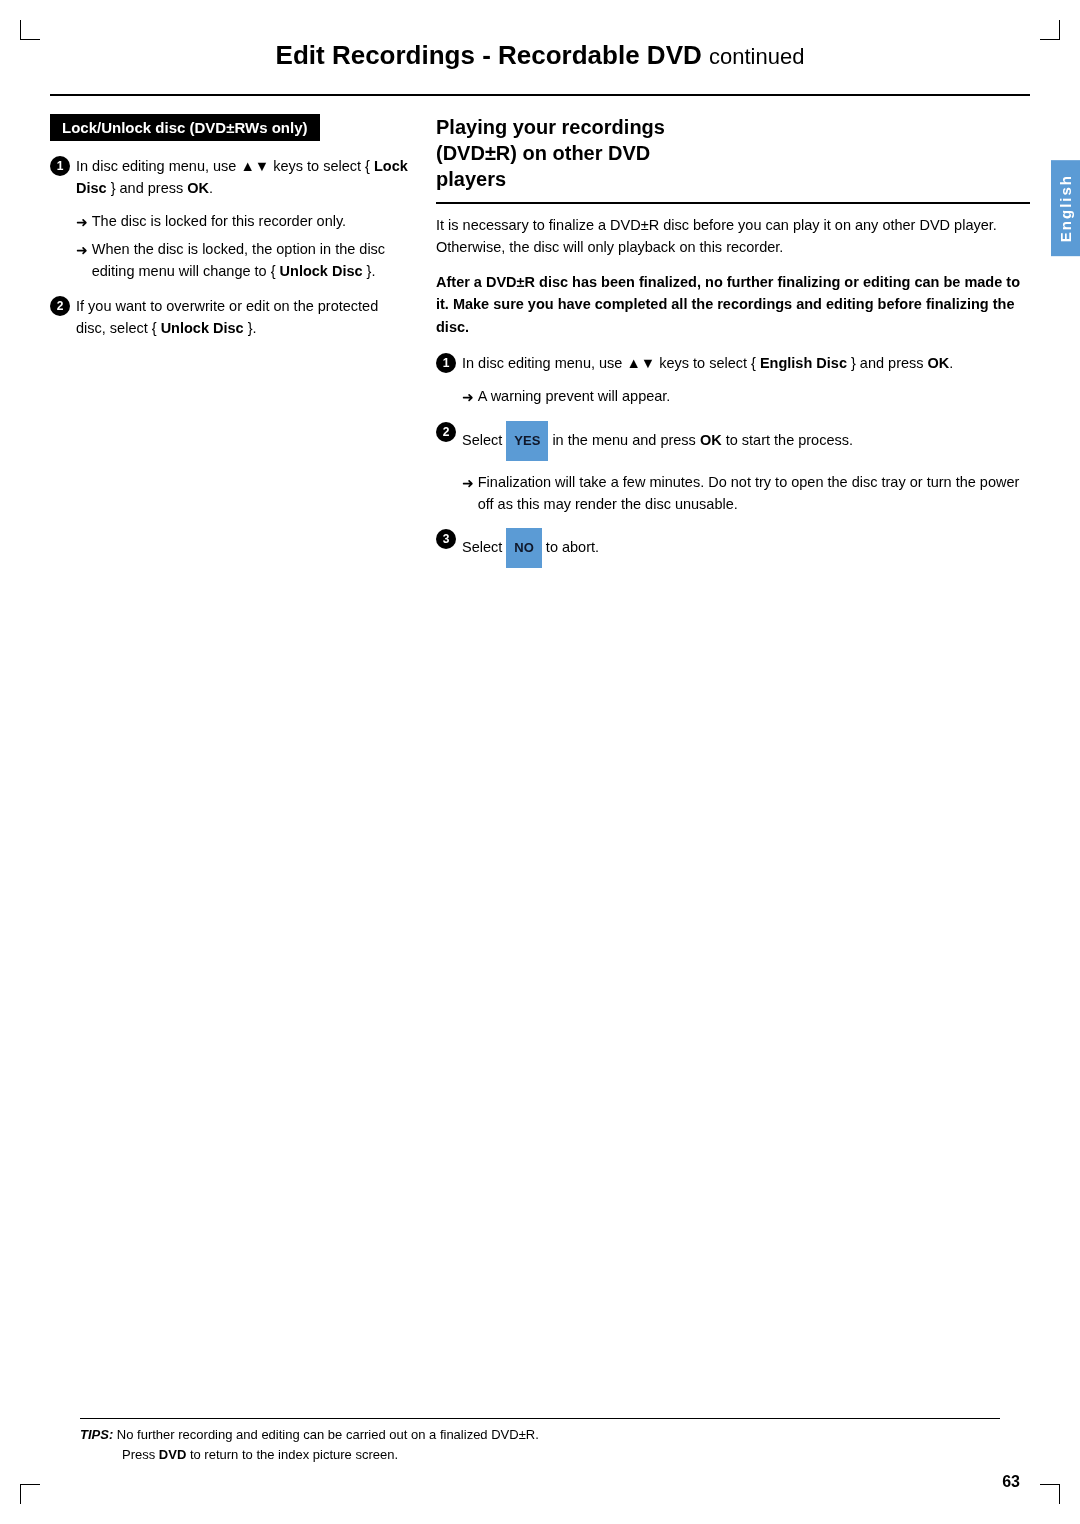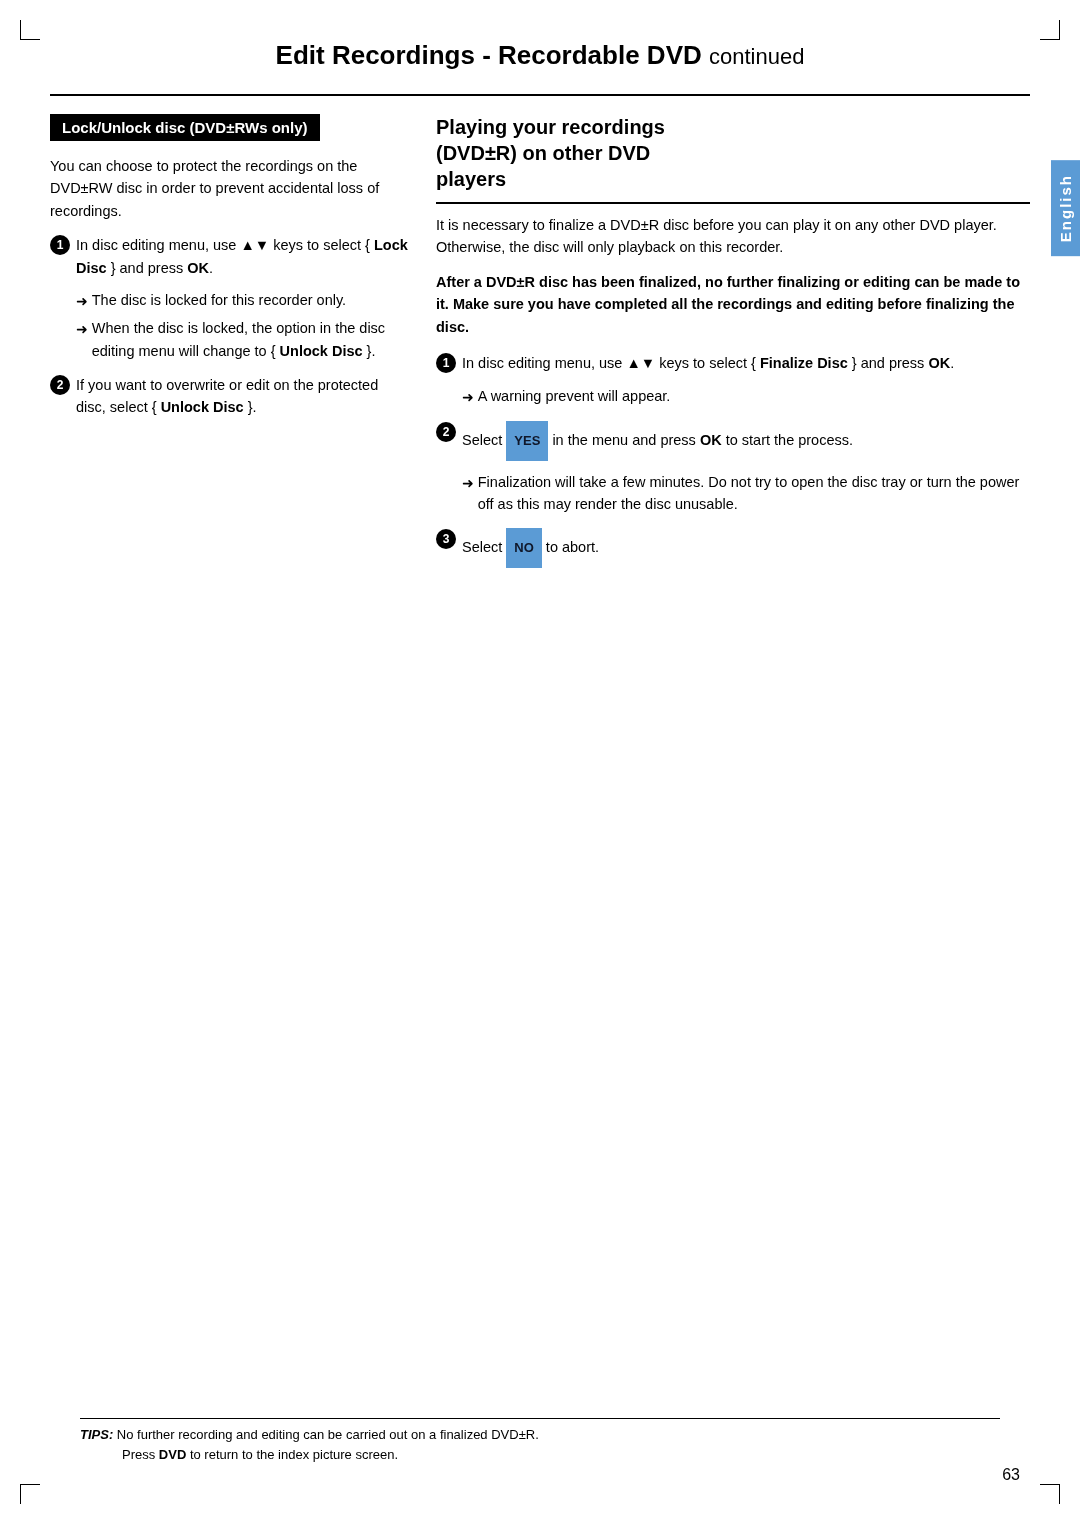--- a/index.html
+++ b/index.html
@@ -178,24 +178,24 @@
       transform: rotate(180deg);
       padding: 14px 6px;
       font-size: 15px;
       font-weight: bold;
       letter-spacing: 2px;
     }
 
     
     .page-number {
       position: absolute;
-      bottom: 40px;
+      bottom: 33px;
       right: 60px;
       font-size: 16px;
-      font-weight: normal;
+      font-weight: bold;
     }
 
     
     .tips-section {
       position: absolute;
       bottom: 60px;
       left: 80px;
       right: 80px;
       font-size: 13px;
       line-height: 1.5;
@@ -233,21 +233,20 @@
   <hr class="title-rule">
 
   <div class="main-columns">
 
     <div class="left-col">
 
       
       <div class="section-box-label">Lock/Unlock disc (DVD±RWs only)</div>
 
       
-      <p class="para">You can choose to protect the recordings on the DVD±RW disc in order to prevent accidental loss of recordings.</p>
 
       
       <div class="step">
         <span class="step-num">1</span>
         <div class="step-content">
           In disc editing menu, use <strong>▲▼</strong> keys to select { <strong>Lock Disc</strong> } and press <strong>OK</strong>.
         </div>
       </div>
       <div class="arrow-line">
         <span class="arrow-sym">➜</span>
@@ -276,21 +275,21 @@
         players
       </div>
 
       <p class="para">It is necessary to finalize a DVD±R disc before you can play it on any other DVD player. Otherwise, the disc will only playback on this recorder.</p>
 
       <p class="bold-warning">After a DVD±R disc has been finalized, no further finalizing or editing can be made to it. Make sure you have completed all the recordings and editing before finalizing the disc.</p>
 
       <div class="step">
         <span class="step-num">1</span>
         <div class="step-content">
-          In disc editing menu, use <strong>▲▼</strong> keys to select { <strong>Finalize Disc</strong> } and press <strong>OK</strong>.
+          In disc editing menu, use <strong>▲▼</strong> keys to select { <strong>English Disc</strong> } and press <strong>OK</strong>.
         </div>
       </div>
       <div class="arrow-line">
         <span class="arrow-sym">➜</span>
         <span>A warning prevent will appear.</span>
       </div>
 
       <div class="step" style="margin-top:12px;">
         <span class="step-num">2</span>
         <div class="step-content">

